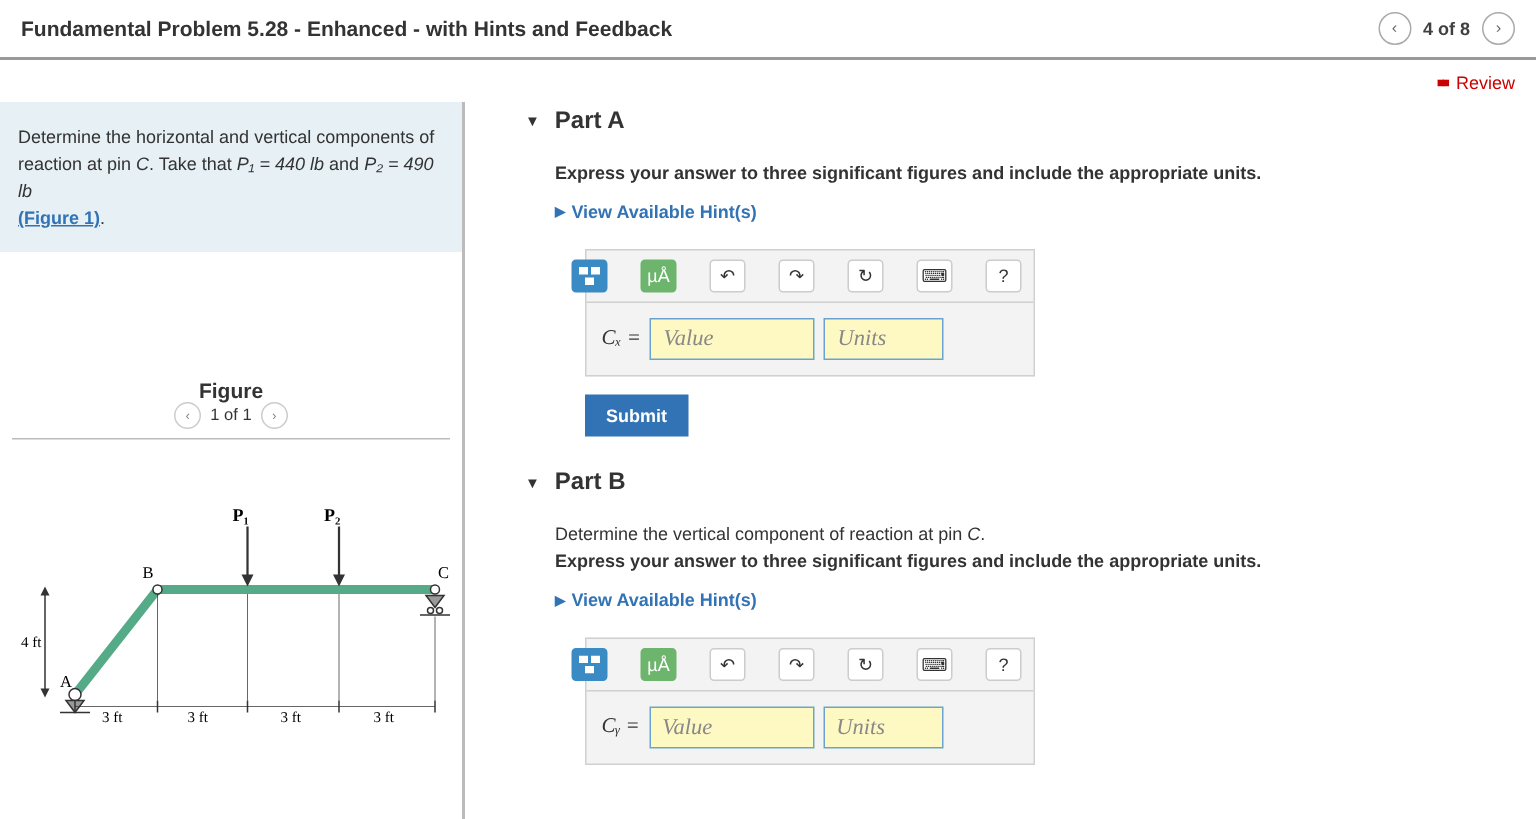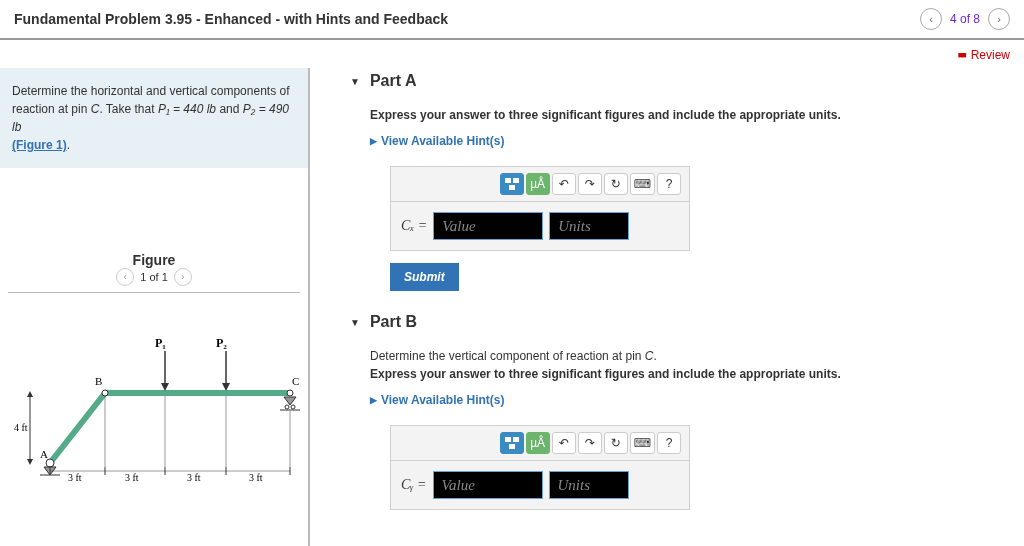--- a/index.html
+++ b/index.html
@@ -1,21 +1,21 @@
 <!DOCTYPE html>
 <html><head>
 <meta charset="utf-8">
 <style>
 * { box-sizing: border-box; margin: 0; padding: 0; }
 body { font-family: Arial, sans-serif; font-size: 13px; color: #333; background: #fff; width: 1024px; height: 546px; overflow: hidden; }
 .header { display: flex; justify-content: space-between; align-items: center; padding: 8px 14px; border-bottom: 2px solid #999; }
 .title { font-weight: bold; font-size: 14px; color: #333; }
 .nav-right { display: flex; align-items: center; gap: 8px; }
 .nav-btn { width: 22px; height: 22px; border: 1px solid #aaa; border-radius: 50%; background: #fff; display: flex; align-items: center; justify-content: center; font-size: 11px; color: #666; cursor: pointer; }
-.nav-text { font-size: 12px; color: #6d28d9; }
+.nav-text { font-size: 12px; color: #404040; font-weight: bold; }
 .review-bar { text-align: right; padding: 6px 14px; }
 .review-link { color: #c00; font-size: 12px; cursor: pointer; display: inline-flex; align-items: center; gap: 4px; }
 .review-link::before { content: '■■'; font-size: 9px; letter-spacing: -2px; margin-right: 2px; }
 .main { display: flex; height: calc(100% - 60px); }
 .left { width: 310px; border-right: 2px solid #bbb; padding: 0; }
 .right { flex: 1; padding: 0 24px 0 40px; overflow: hidden; }
 .intro { background: #e6f0f5; padding: 14px 12px; font-size: 12px; line-height: 1.5; color: #333; }
 .intro a { color: #3273b5; text-decoration: underline; cursor: pointer; font-weight: bold; }
 .figure-header { display: flex; justify-content: space-between; align-items: center; padding: 14px 8px 6px 8px; border-bottom: 1px solid #bbb; margin: 70px 8px 0 8px; flex-direction: column; }
 .figure-title { font-weight: bold; font-size: 14px; }
@@ -25,37 +25,37 @@
 .part { margin-bottom: 10px; }
 .part-header { display: flex; align-items: center; gap: 10px; padding: 4px 0 8px 0; }
 .part-header .caret { font-size: 10px; color: #333; }
 .part-header .label { font-weight: bold; font-size: 16px; }
 .part-body { padding: 10px 0 0 20px; }
 .prompt1 { font-size: 12px; margin-bottom: 4px; }
 .prompt2 { font-size: 12px; font-weight: bold; margin-bottom: 10px; }
 .hints { color: #3273b5; font-size: 12px; cursor: pointer; display: inline-flex; align-items: center; gap: 4px; font-weight: bold; }
 .hints::before { content: '▶'; font-size: 9px; }
 .toolbox { margin: 18px 0 0 20px; border: 1px solid #d0d0d0; background: #f3f3f3; width: 300px; }
-.toolbar { display: flex; justify-content: flex-end; gap: 2px; padding: 6px 8px; border-bottom: 1px solid #d0d0d0; }
+.toolbar { display: flex; justify-content: flex-end; gap: 22px; padding: 6px 8px; border-bottom: 1px solid #d0d0d0; }
 .tb-btn { min-width: 24px; height: 22px; background: #fff; border: 1px solid #ccc; border-radius: 3px; display: flex; align-items: center; justify-content: center; font-size: 12px; cursor: pointer; padding: 0 3px; }
 .tb-btn.templates { background: #3a8bc4; color: #fff; border-color: #3a8bc4; }
 .tb-btn.special { background: #6db56d; color: #fff; border-color: #6db56d; }
 .input-row { display: flex; align-items: center; gap: 6px; padding: 10px 10px; }
 .var-label { font-style: italic; font-family: 'Times New Roman', serif; font-size: 14px; }
-.val-input, .unit-input { background: #000000; border: 1px solid #ccc; height: 28px; font-family: 'Times New Roman', serif; font-style: italic; font-size: 15px; color: #888; display: flex; align-items: center; padding: 0 8px; }
+.val-input, .unit-input { background: #fef9c3; border: 1px solid #ccc; height: 28px; font-family: 'Times New Roman', serif; font-style: italic; font-size: 15px; color: #888; display: flex; align-items: center; padding: 0 8px; }
 .val-input { width: 110px; border-color: #6aa3d1; }
 .unit-input { width: 80px; border-color: #6aa3d1; }
-.submit { margin: 12px 0 0 20px; background: #3273b5; color: #fff; border: none; padding: 7px 14px; font-size: 12px; font-weight: bold; cursor: pointer; font-style: italic; }
+.submit { margin: 12px 0 0 20px; background: #3273b5; color: #fff; border: none; padding: 7px 14px; font-size: 12px; font-weight: bold; cursor: pointer; }
 svg text { font-family: 'Times New Roman', serif; }
 </style>
 </head>
 <body>
 
 <div class="header">
-  <div class="title">Fundamental Problem 3.95 - Enhanced - with Hints and Feedback</div>
+  <div class="title">Fundamental Problem 5.28 - Enhanced - with Hints and Feedback</div>
   <div class="nav-right">
     <div class="nav-btn">‹</div>
     <div class="nav-text">4 of 8</div>
     <div class="nav-btn">›</div>
   </div>
 </div>
 
 <div class="review-bar">
   <span class="review-link">Review</span>
 </div>

